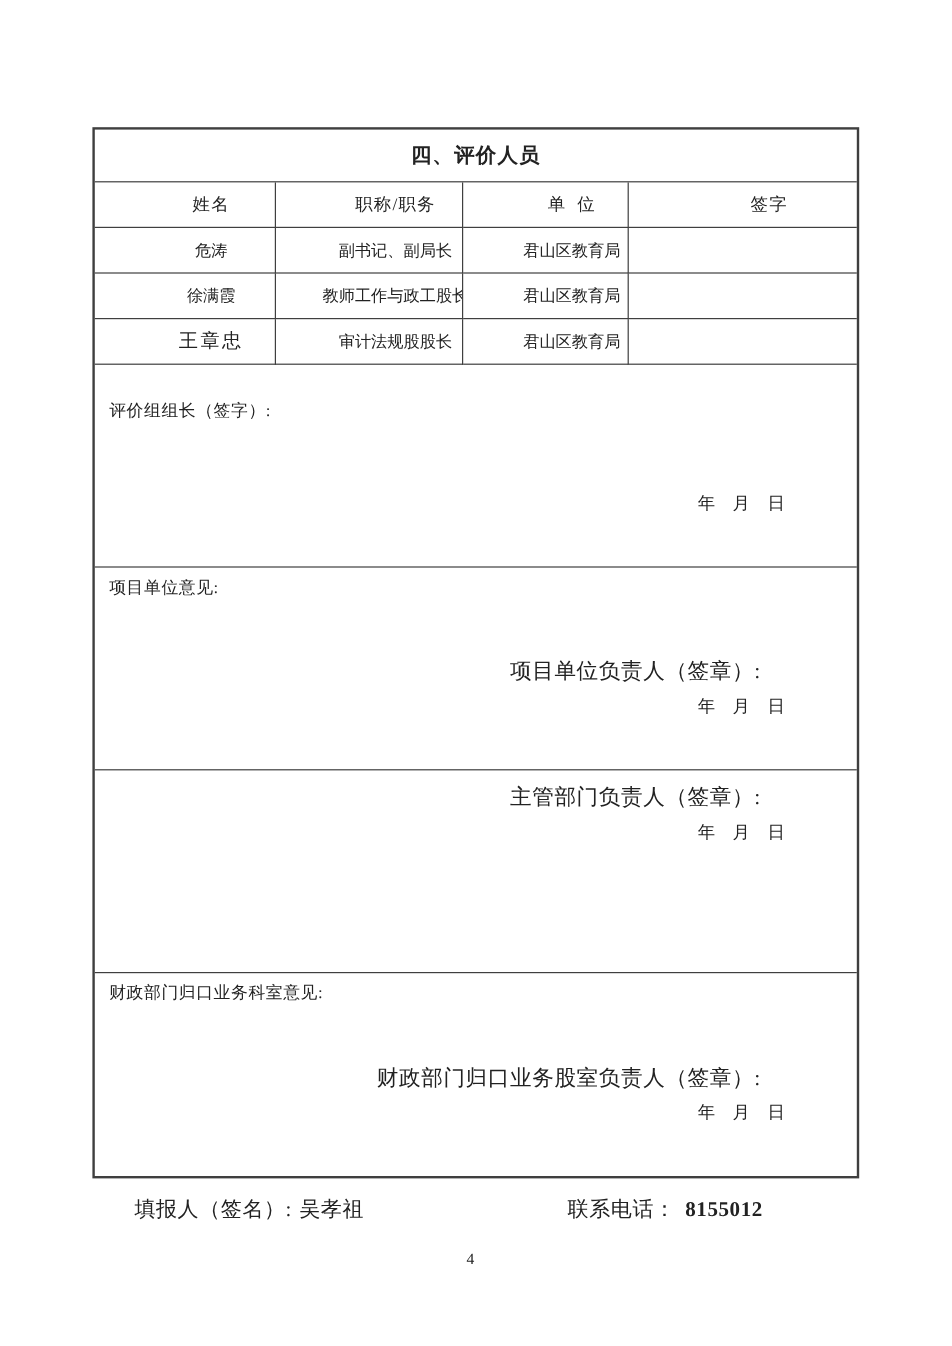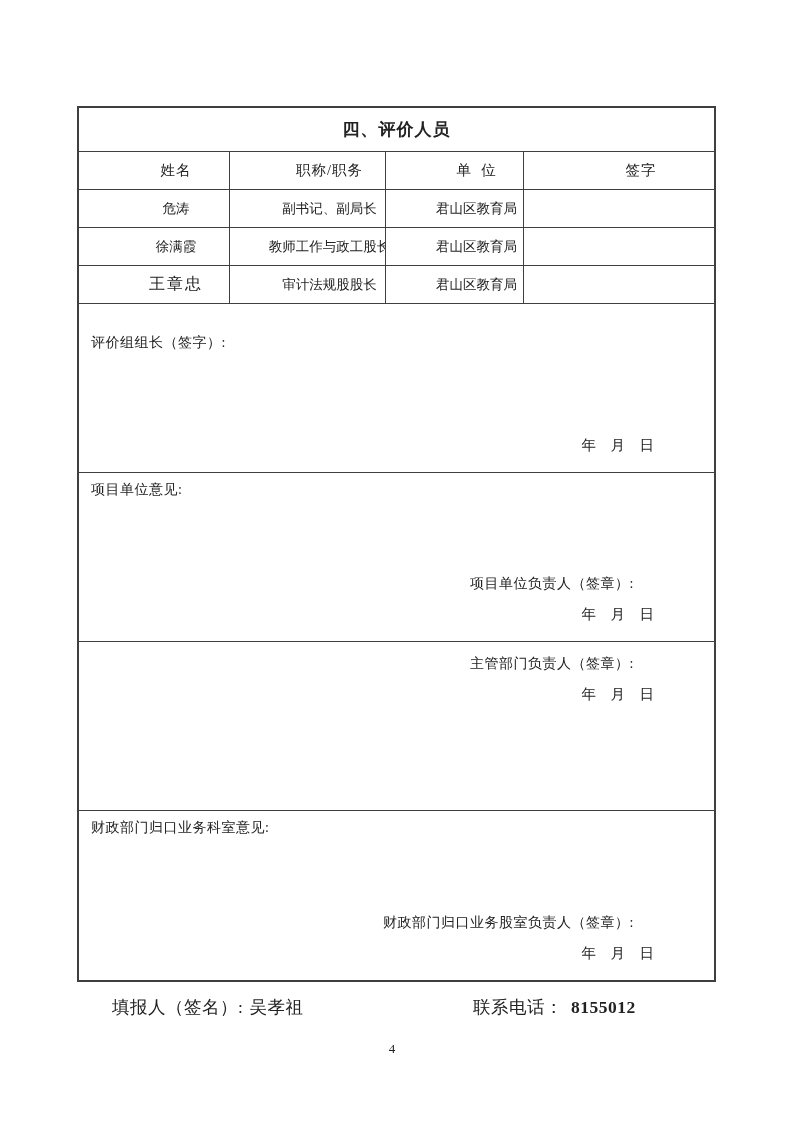--- a/index.html
+++ b/index.html
@@ -44,28 +44,28 @@
     padding-left:44px;
   }
   .gcell.last{border-right:none;}
   .ghead{font-size:14.5px;letter-spacing:1px;}
   .name-large{font-size:16px;letter-spacing:2px;}
   
   .section{
     height:169px;
     box-sizing:border-box;
     border-bottom:1px solid var(--line);
-    padding:8px 12px 11px 12px;
+    padding:8px 12px 36px 12px;
     display:flex;flex-direction:column;justify-content:space-between;
   }
   .section.no-border{border-bottom:none;}
   .section-label{font-size:14px;letter-spacing:0.5px;}
   .section--first .section-label{margin-top:22px;}
   .sign-block{text-align:right;padding-right:48px;}
-  .responsible-line{line-height:28px;padding-right:20px;font-size:14px;letter-spacing:0.5px;}
+  .responsible-line{line-height:28px;padding-right:20px;font-size:18px;letter-spacing:0.5px;}
   .date-line{line-height:32px;font-size:14.5px;white-space:pre;}
   
   .footer-filler{position:absolute;left:112px;top:995px;font-size:17.5px;letter-spacing:0.5px;}
   .footer-phone{position:absolute;left:473px;top:995px;font-size:17.5px;letter-spacing:0.5px;}
   .footer-filler .value{margin-left:6px;text-align:center;}
   .footer-phone .value{margin-left:8px;font-weight:bold;}
   .page-number{
     position:absolute;left:0;top:1041px;width:100%;
     text-align:center;font-size:13px;
   }

